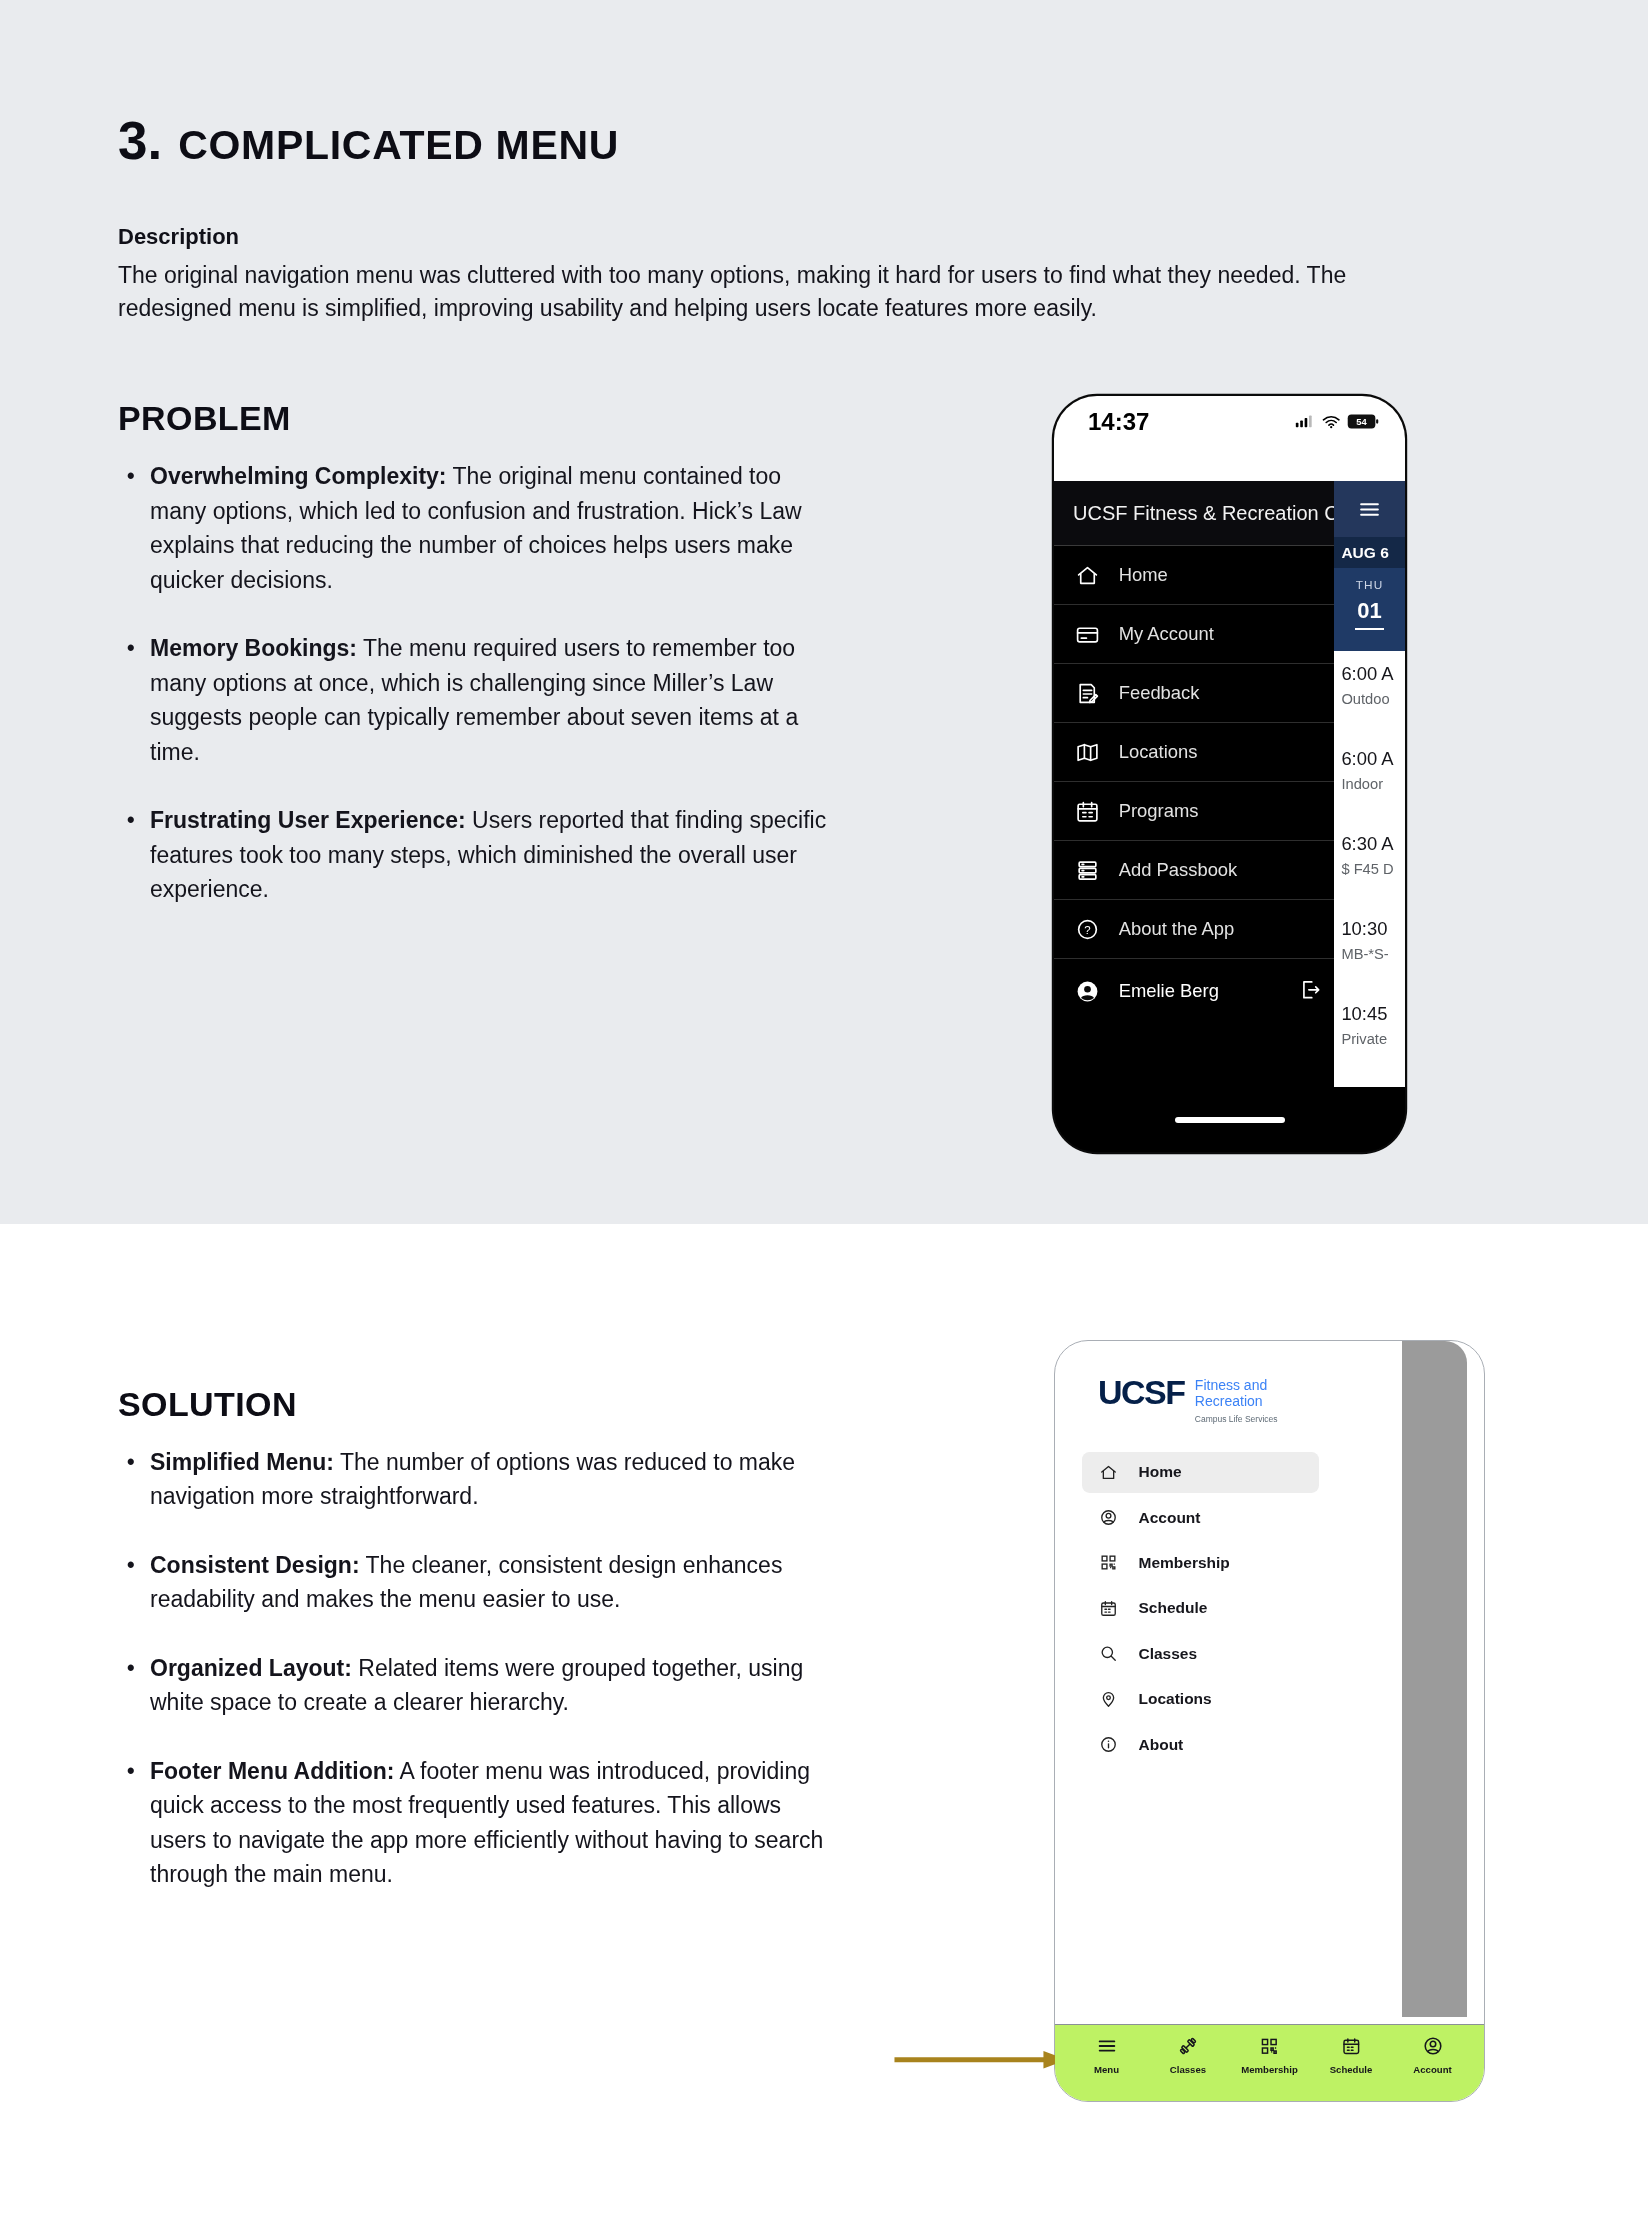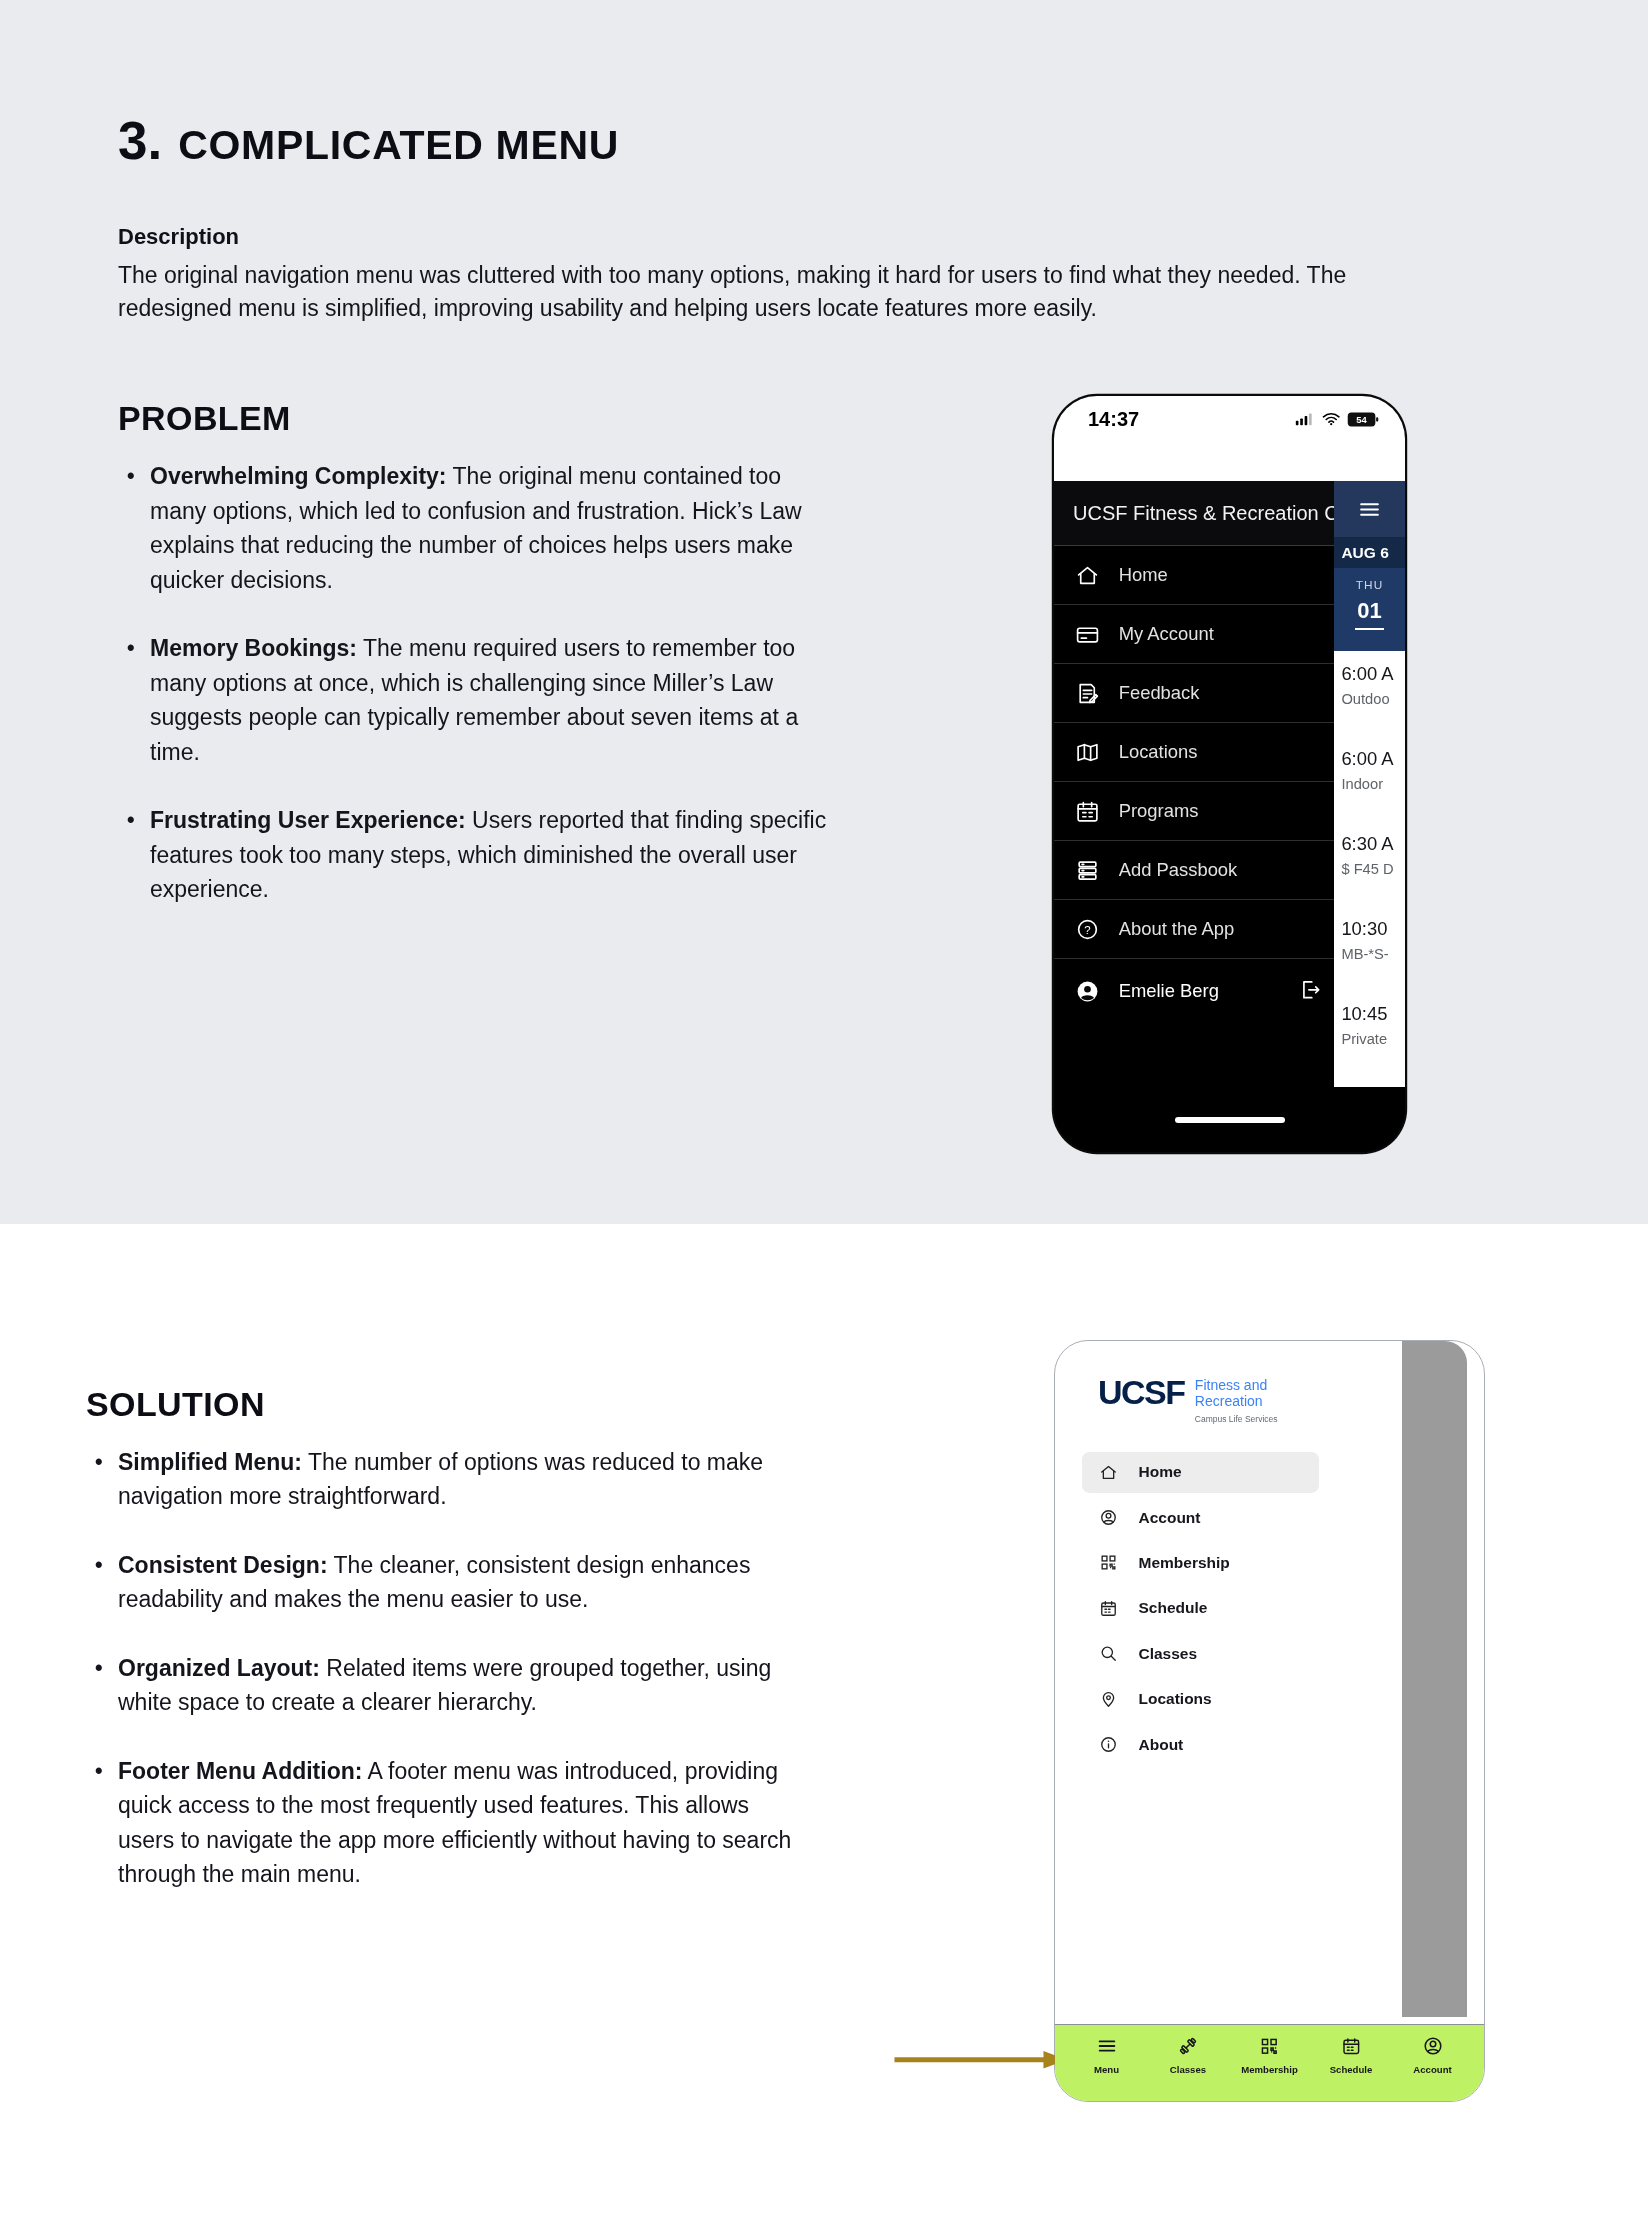--- a/index.html
+++ b/index.html
@@ -16,31 +16,31 @@
   .desc-text { margin-top:8.8px; font-size:23px; line-height:1.45; color:#14141c; max-width:1319px; }
   .h2 { font-size:34px; font-weight:700; color:#0d0d15; letter-spacing:0.4px; }
   .problem-h { margin-top:74px; }
   .bullets { list-style:none; margin-top:20.6px; }
   .bullets li { position:relative; max-width:718px; padding-left:32px; margin-bottom:34px;
                 font-size:23px; line-height:1.5; color:#14141c; }
   .bullets li::before { content:"•"; position:absolute; left:8.8px; top:0; }
   .b-lead { font-weight:700; }
 
   
-  .solution { padding:161px 0 0 86px; }
+  .solution { padding:161px 0 0 118px; }
   .solution .bullets { margin-top:20.6px; }
   .footer-bullet { margin-top:250px; }
 
   
   .phone { position:absolute; }
   .phone-old { left:1054px; top:396px; width:351px; height:756px; background:#000;
                border-radius:43px; overflow:hidden; box-shadow:0 0 0 2.2px #0a0a0a; }
   .p1-top { position:absolute; top:0; left:0; right:0; height:85px; background:#fff; }
   .p1-status { display:flex; justify-content:space-between; align-items:center; padding:11.8px 26.5px 0 34px; }
-  .p1-time { font-size:20px; font-weight:700; color:#000; }
+  .p1-time { font-size:24px; font-weight:700; color:#000; }
   .p1-sicons { display:flex; align-items:center; gap:6.6px; }
   .p1-header { position:absolute; top:85px; left:0; right:0; height:65px; background:#0b0b0e;
                display:flex; align-items:center; padding-left:19px; color:#f2f2f2; font-size:20px;
                border-bottom:0.7px solid #3a3a3a; white-space:nowrap; overflow:hidden; }
   .p1-menu { position:absolute; top:150px; left:0; width:280px; }
   .p1-item { height:59px; display:flex; align-items:center; gap:17.7px; padding-left:19px;
              border-bottom:0.7px solid #2e2e2e; color:#e2e2e2; font-size:18.4px; }
   .p1-ic { width:28px; display:flex; justify-content:center; color:#fff; flex:0 0 28px; }
   .p1-profile { position:relative; height:59px; margin-top:2.9px; display:flex; align-items:center; gap:17.7px;
                 padding-left:19px; color:#fff; font-size:18.4px; }

